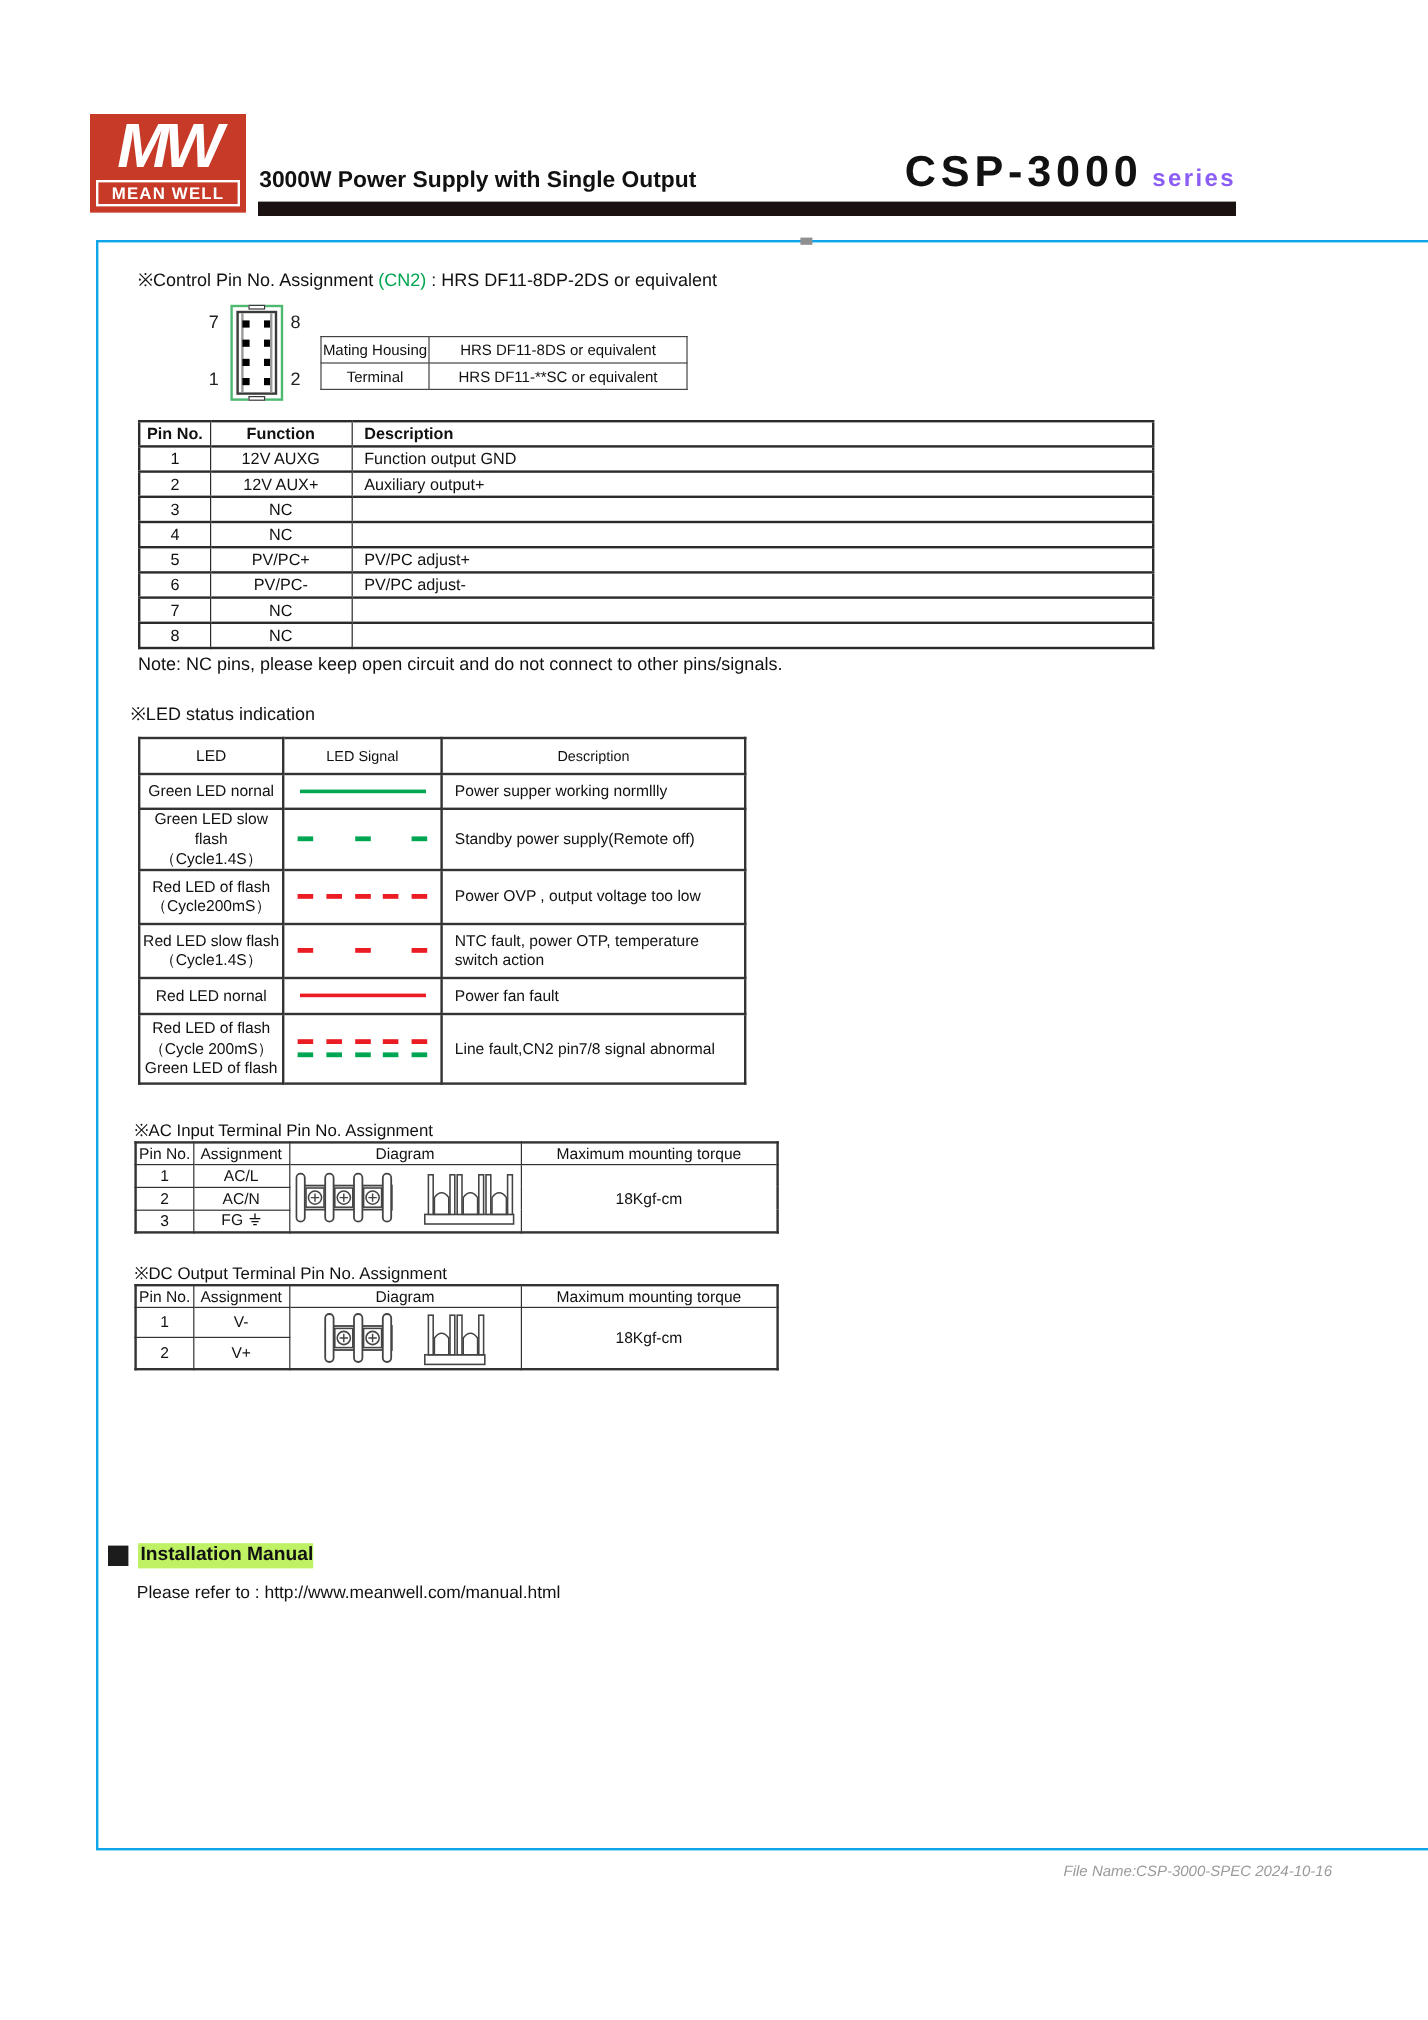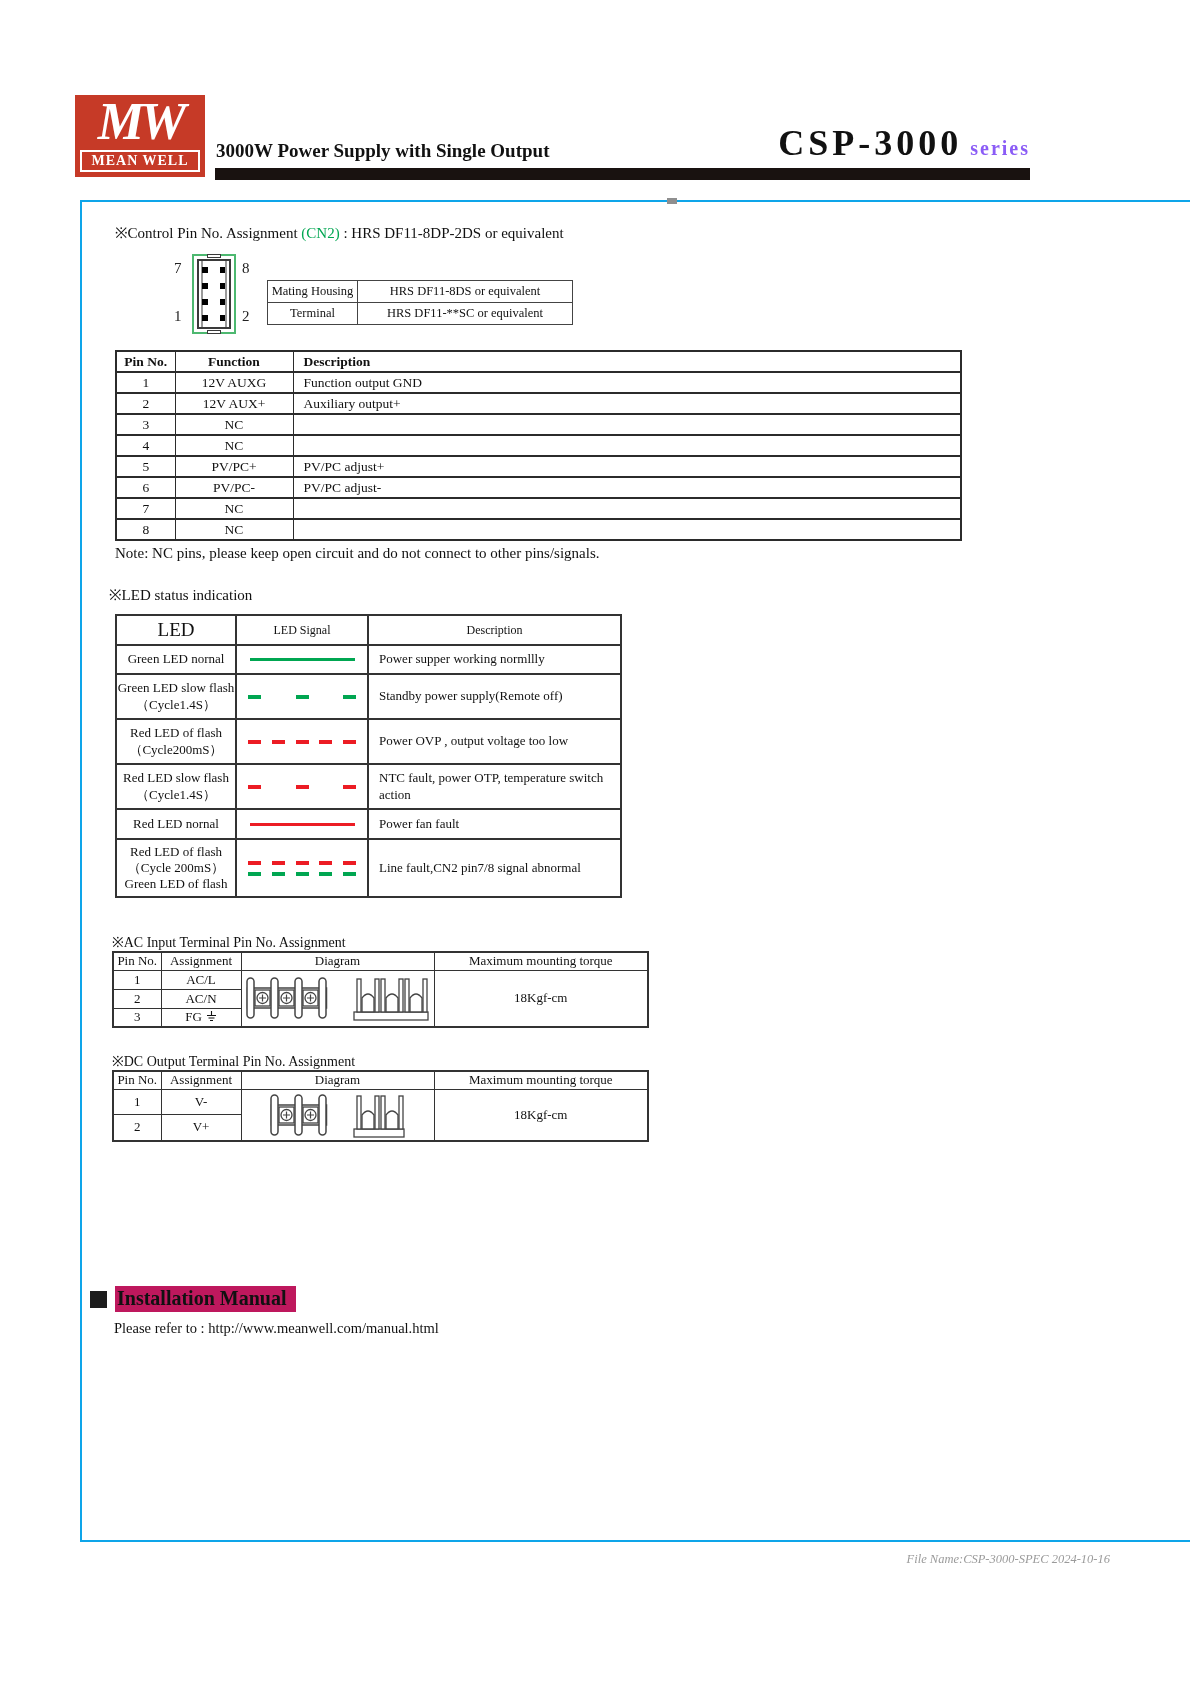--- a/index.html
+++ b/index.html
@@ -1,18 +1,18 @@
 <!DOCTYPE html>
 <html><head>
 <meta charset="utf-8">
 <style>
   * { margin:0; padding:0; box-sizing:border-box; }
   html,body { background:#ffffff; }
   body { font-family:"Liberation Sans", sans-serif; color:#1a1a1a; }
-  .page { position:relative; width:1190px; height:1683px; background:#ffffff; overflow:hidden;font-family:Liberation Serif, serif; }
+  .page { position:relative; width:1190px; height:1683px; background:#ffffff; overflow:hidden; }
 
   
   .logo { position:absolute; left:75px; top:95px; width:130px; height:82px; background:#c63a27; border:1px solid #c63a27; }
   .logo-mw { position:absolute; left:0; top:-4px; width:100%; text-align:center; font-size:52px; font-weight:bold; font-style:italic; color:#ffffff; letter-spacing:-4px; }
   .logo-band { position:absolute; left:4px; right:4px; bottom:4px; height:22px; border:2px solid #ffffff; background:#c63a27; color:#ffffff; font-size:14px; font-weight:bold; text-align:center; line-height:18px; letter-spacing:1px; }
   .doc-title { position:absolute; left:216px; top:140px; font-size:19px; font-weight:bold; color:#111; }
   .series-wrap { position:absolute; right:160px; top:122px; white-space:nowrap; }
   .series-name { font-size:36px; font-weight:bold; letter-spacing:4px; color:#111; }
   .series-suffix { font-size:20px; font-weight:bold; letter-spacing:2px; color:#8b5cf6; margin-left:8px; }
   .header-bar { position:absolute; left:215px; top:168px; width:815px; height:12px; background:#191210; }
@@ -65,21 +65,21 @@
   .term-table td, .term-table th { border:1px solid #333; font-size:13px; text-align:center; vertical-align:middle; font-weight:normal; color:#111; }
   .term-table th { height:18px; }
   .diagram-cell { }
   .diagram-flex { display:flex; align-items:center; justify-content:center; gap:14px; }
 
   .gnd-icon { display:inline-block; vertical-align:-1px; margin-left:4px; }
 
   
   .inst-head { position:absolute; left:8px; top:1084px; display:flex; align-items:center; }
   .inst-square { width:17px; height:17px; background:#1c1c1c; margin-right:8px; }
-  .inst-text { font-size:20px; font-weight:bold; background:#be185d; padding:1px 10px 2px 2px; color:#111; }
+  .inst-text { font-size:16px; font-weight:bold; background:#bef264; padding:1px 0 2px 2px; color:#111; }
   .inst-link-line { position:absolute; left:32px; top:1118px; font-size:14.5px; color:#111; }
   .inst-url { color:#111; text-decoration:none; }
 
   .footer-note { position:absolute; right:80px; top:1552px; font-size:12.5px; font-style:italic; color:#9a9a9a; }
 </style>
 </head>
 <body>
 
 <div class="page">
 
@@ -200,21 +200,21 @@
     <div class="sec-title" style="left:27px; top:382px;">※LED status indication</div>
 
     <table class="led-table">
       <colgroup>
           <col style="width:120px">
           <col style="width:132px">
           <col style="width:253px">
         </colgroup>
       <tbody>
           <tr style="height:30px;">
-        <td style="font-size:19px;">LED</td>
+        <td style="font-size:13px;">LED</td>
         <td style="font-size:12px;">LED Signal</td>
         <td style="font-size:12px;">Description</td>
       </tr>
       <tr style="height:29px;margin-top:28px;">
         <td>
               <div>Green LED nornal</div>
             </td>
         <td>
               <div class="sig-wrap">
                 <div class="sig-line g-bg"></div>

